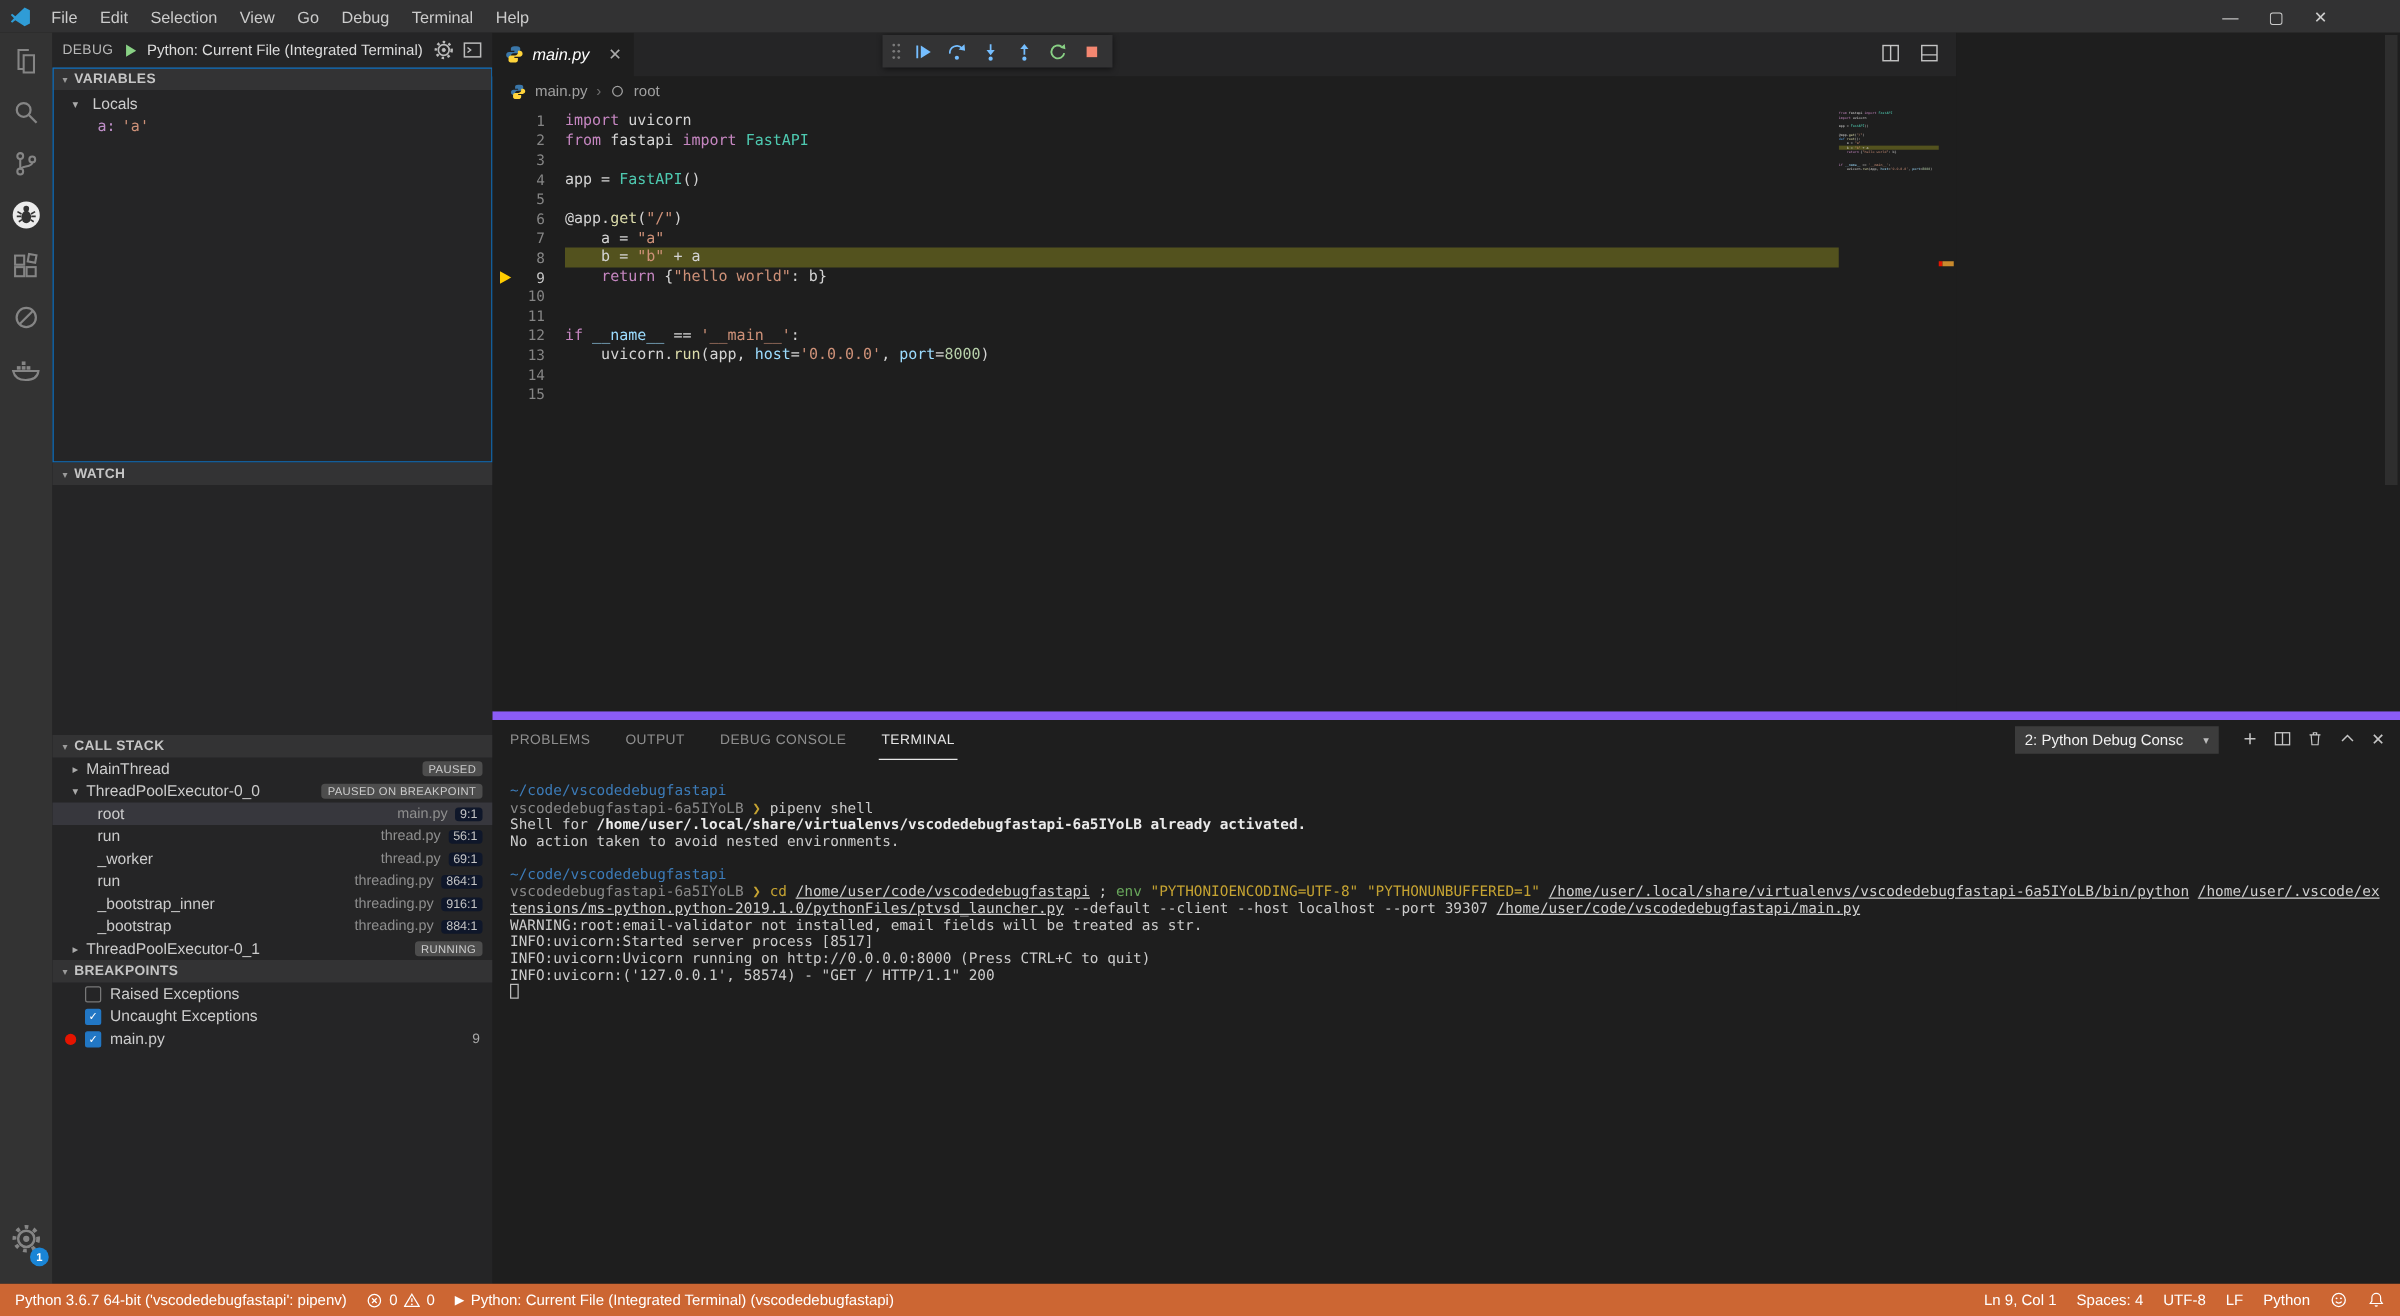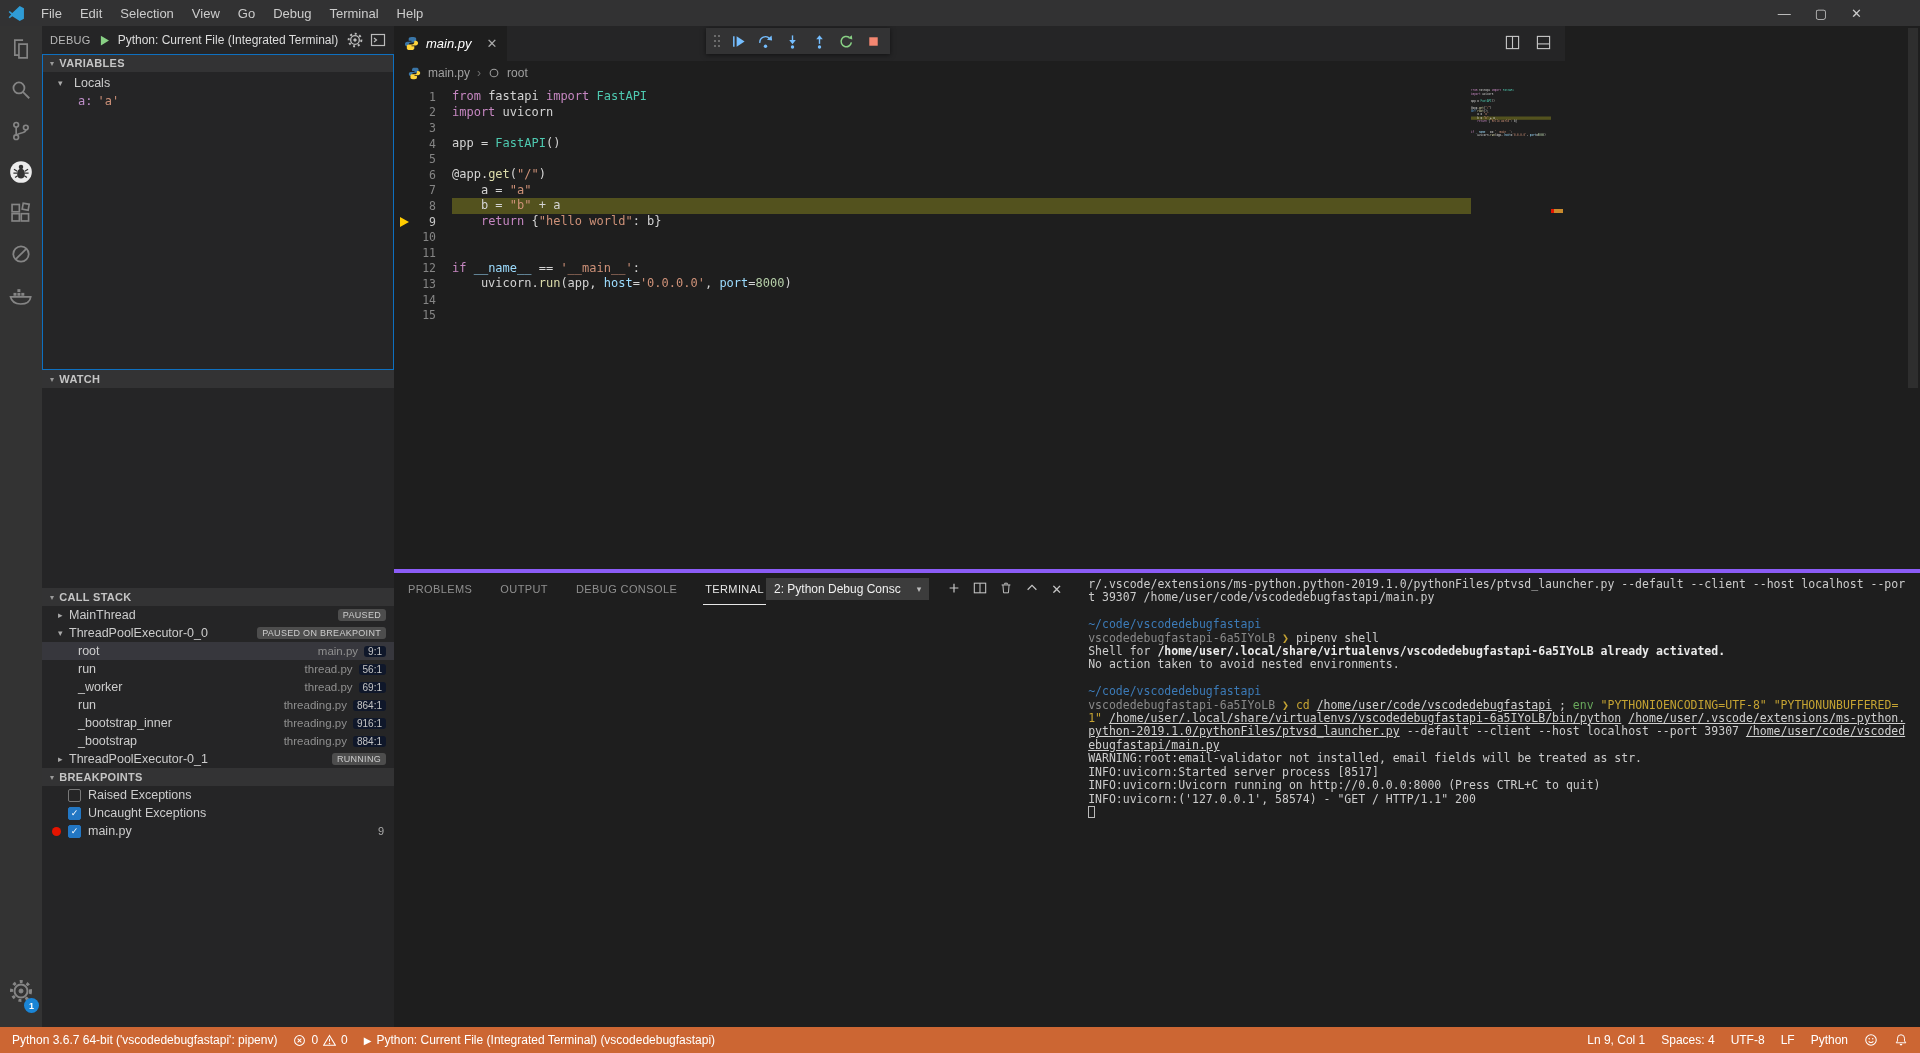--- a/index.html
+++ b/index.html
@@ -83,21 +83,21 @@
 .mini-line{height:15.6px;white-space:pre}
 .mini-line.act{background:#53521e}
 .overview-ruler{position:absolute;top:0;right:0;width:14px;height:100%}
 .ovr-mark{position:absolute;top:124px;left:3px;width:9px;height:4px;background:#c98a2d}
 .ovr-bp{position:absolute;top:124px;left:0;width:3px;height:4px;background:#e51400}
 
 .debug-toolbar{position:absolute;top:2px;left:312px;height:26px;background:#333334;box-shadow:0 1px 5px rgba(0,0,0,.55);display:flex;align-items:center;padding:0 5px;gap:3px;z-index:20}
 .dt-btn{width:24px;height:24px;display:flex;align-items:center;justify-content:center}
 .dt-grip{width:12px;height:24px;display:flex;align-items:center;justify-content:center}
 
-.panel{flex:1;background:#1e1e1e;border-top:4px solid #8b5cf6;display:flex;flex-direction:row;min-height:0}
+.panel{flex:1;background:#1e1e1e;border-top:7px solid #8b5cf6;display:flex;flex-direction:column;min-height:0}
 .panel-header{height:32px;display:flex;align-items:center;padding:0 12px;flex:none}
 .panel-tabs{display:flex;gap:24px;height:100%}
 .panel-tab{display:flex;align-items:center;font-size:11px;color:#8f8f8f;letter-spacing:.4px;border-bottom:1px solid transparent;padding:0 2px;white-space:nowrap}
 .panel-tab.active{color:#e7e7e7;border-bottom-color:#e7e7e7}
 .panel-actions{margin-left:auto;display:flex;align-items:center;gap:12px}
 .term-dd{display:flex;align-items:center;gap:16px;background:#3c3c3c;color:#f0f0f0;font-size:12px;height:22px;padding:0 8px;margin-right:6px;white-space:nowrap}
 .terminal{flex:1;padding:5px 14px 0;font-family:"DejaVu Sans Mono",monospace;font-size:11.5px;line-height:13.4px;overflow:hidden}
 .t-line{white-space:pre-wrap;word-break:break-all;min-height:13.4px}
 .t-pl{color:#cccccc}.t-blue{color:#3c7bb8}.t-dim{color:#8a8a8a}.t-prompt{color:#c5a332}
 .t-cmd{color:#c5a332}.t-grn{color:#69a85c}.t-ystr{color:#c5a332}
@@ -488,22 +488,22 @@
                   <span>13</span>
                 </div>
                 <div class="gut-row">
                   <span>14</span>
                 </div>
                 <div class="gut-row">
                   <span>15</span>
                 </div>
               </div>
             <div class="code">
+                <div class="code-line"><span class="tk-kw">import</span><span class="tk-pl"> uvicorn</span></div>
                 <div class="code-line"><span class="tk-kw">from</span><span class="tk-pl"> fastapi </span><span class="tk-kw">import</span><span class="tk-cls"> FastAPI</span></div>
-                <div class="code-line"><span class="tk-kw">import</span><span class="tk-pl"> uvicorn</span></div>
                 <div class="code-line">&nbsp;</div>
                 <div class="code-line"><span class="tk-pl">app = </span><span class="tk-cls">FastAPI</span><span class="tk-pl">()</span></div>
                 <div class="code-line">&nbsp;</div>
                 <div class="code-line"><span class="tk-pl">@app.</span><span class="tk-fn">get</span><span class="tk-pl">(</span><span class="tk-str">"/"</span><span class="tk-pl">)</span></div>
                 <div class="code-line"><span class="tk-pl">    a = </span><span class="tk-str">"a"</span></div>
                 <div class="code-line act"><span class="tk-pl">    b = </span><span class="tk-str">"b"</span><span class="tk-pl"> + a</span></div>
                 <div class="code-line"><span class="tk-pl">    </span><span class="tk-kw">return</span><span class="tk-pl"> {</span><span class="tk-str">"hello world"</span><span class="tk-pl">: b}</span></div>
                 <div class="code-line">&nbsp;</div>
                 <div class="code-line">&nbsp;</div>
                 <div class="code-line"><span class="tk-kw">if</span><span class="tk-pl"> </span><span class="tk-var">__name__</span><span class="tk-pl"> == </span><span class="tk-str">'__main__'</span><span class="tk-pl">:</span></div>
@@ -564,21 +564,20 @@
             <span><svg width="14" height="14" viewBox="0 0 16 16" fill="none" stroke="#c5c5c5" stroke-width="1.1">
                   <path d="M3 4.5h10M6.5 4V2.5h3V4M4.5 4.5l.7 9h5.6l.7-9"></path>
                 </svg></span>
             <span><svg width="14" height="14" viewBox="0 0 16 16">
                   <path d="M3 10l5-5 5 5" stroke="#c5c5c5" fill="none" stroke-width="1.4"></path>
                 </svg></span>
             <span style="color:#c5c5c5">✕</span>
           </div>
         </div>
         <div class="terminal">
-            <div class="t-line"><span class="t-pl">r/.vscode/extensions/ms-python.python-2019.1.0/pythonFiles/ptvsd_launcher.py --default --client --host localhost --port 39307 /home/user/code/vscodedebugfastapi/main.py</span></div>
             <div class="t-line">&nbsp;</div>
             <div class="t-line"><span class="t-blue">~/code/vscodedebugfastapi</span></div>
             <div class="t-line"><span class="t-dim">vscodedebugfastapi-6a5IYoLB </span><span class="t-prompt">❯</span><span class="t-pl"> pipenv shell</span></div>
             <div class="t-line"><span class="t-pl">Shell for </span><span class="t-bold">/home/user/.local/share/virtualenvs/vscodedebugfastapi-6a5IYoLB already activated.</span></div>
             <div class="t-line"><span class="t-pl">No action taken to avoid nested environments.</span></div>
             <div class="t-line">&nbsp;</div>
             <div class="t-line"><span class="t-blue">~/code/vscodedebugfastapi</span></div>
             <div class="t-line"><span class="t-dim">vscodedebugfastapi-6a5IYoLB </span><span class="t-prompt">❯</span><span class="t-cmd"> cd </span><span class="t-path">/home/user/code/vscodedebugfastapi</span><span class="t-pl"> ; </span><span class="t-grn">env</span><span class="t-pl"> </span><span class="t-ystr">"PYTHONIOENCODING=UTF-8"</span><span class="t-pl"> </span><span class="t-ystr">"PYTHONUNBUFFERED=1"</span><span class="t-pl"> </span><span class="t-path">/home/user/.local/share/virtualenvs/vscodedebugfastapi-6a5IYoLB/bin/python</span><span class="t-pl"> </span><span class="t-path">/home/user/.vscode/extensions/ms-python.python-2019.1.0/pythonFiles/ptvsd_launcher.py</span><span class="t-pl"> --default --client --host localhost --port 39307 </span><span class="t-path">/home/user/code/vscodedebugfastapi/main.py</span></div>
             <div class="t-line"><span class="t-pl">WARNING:root:email-validator not installed, email fields will be treated as str.</span></div>
             <div class="t-line"><span class="t-pl">INFO:uvicorn:Started server process [8517]</span></div>

